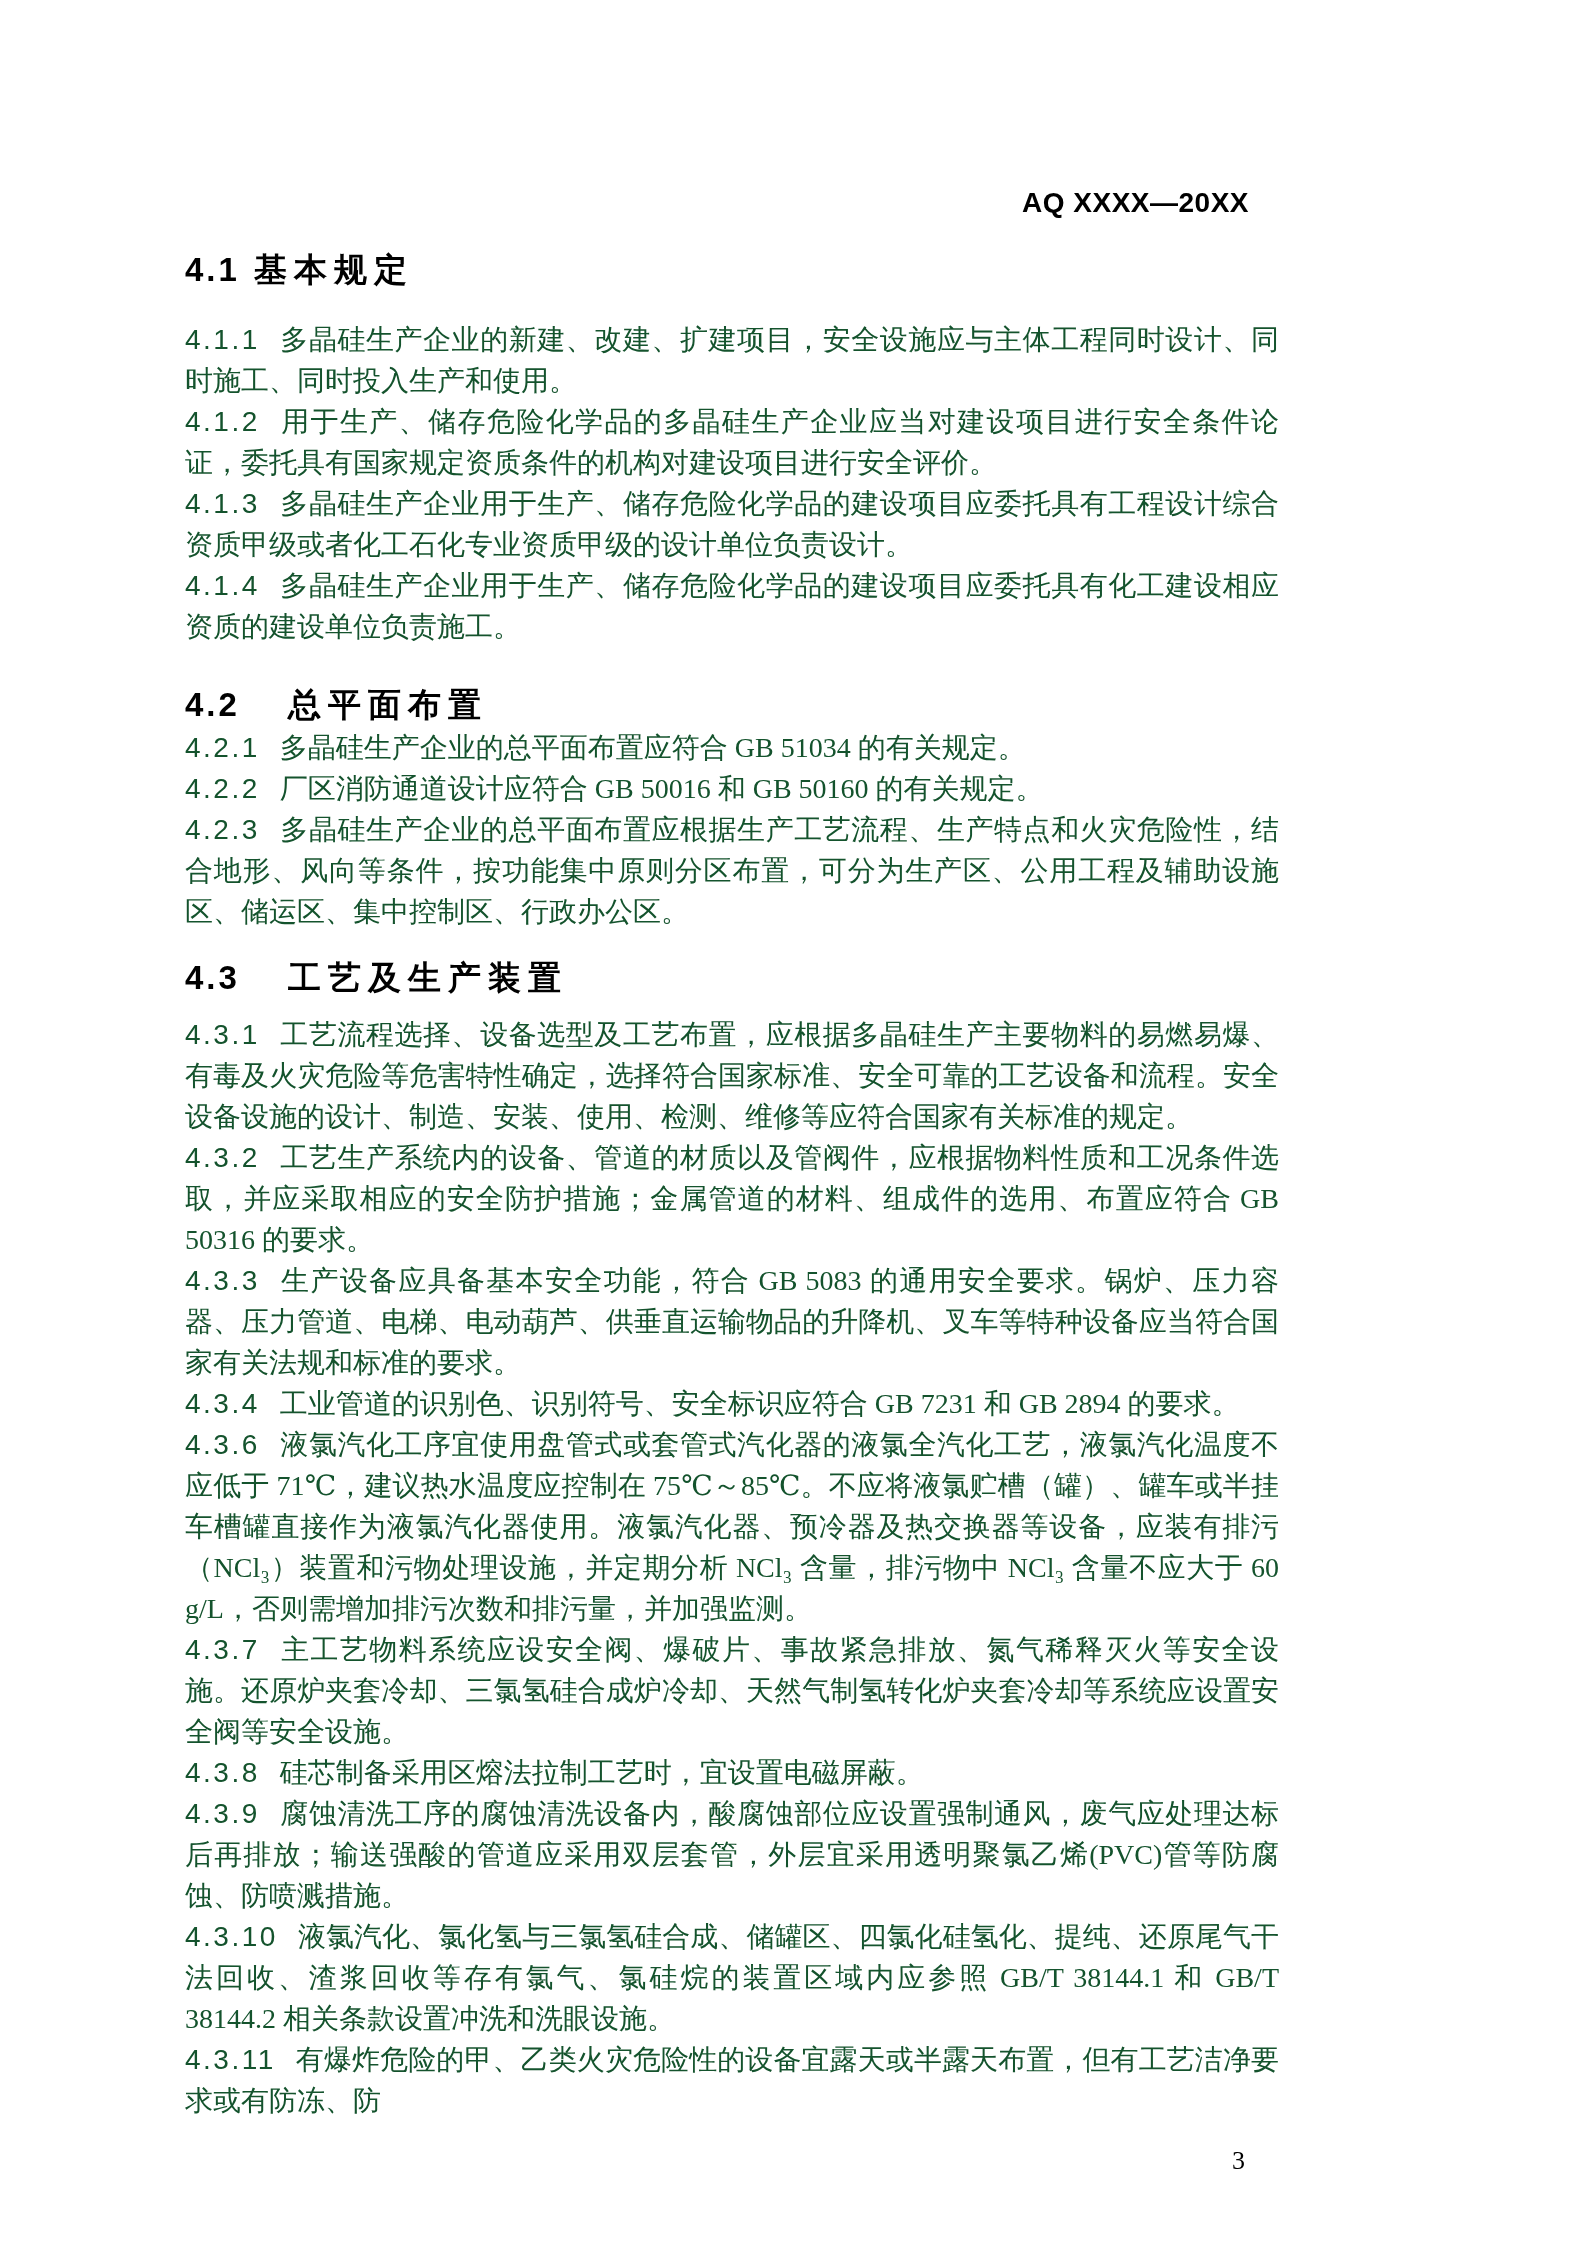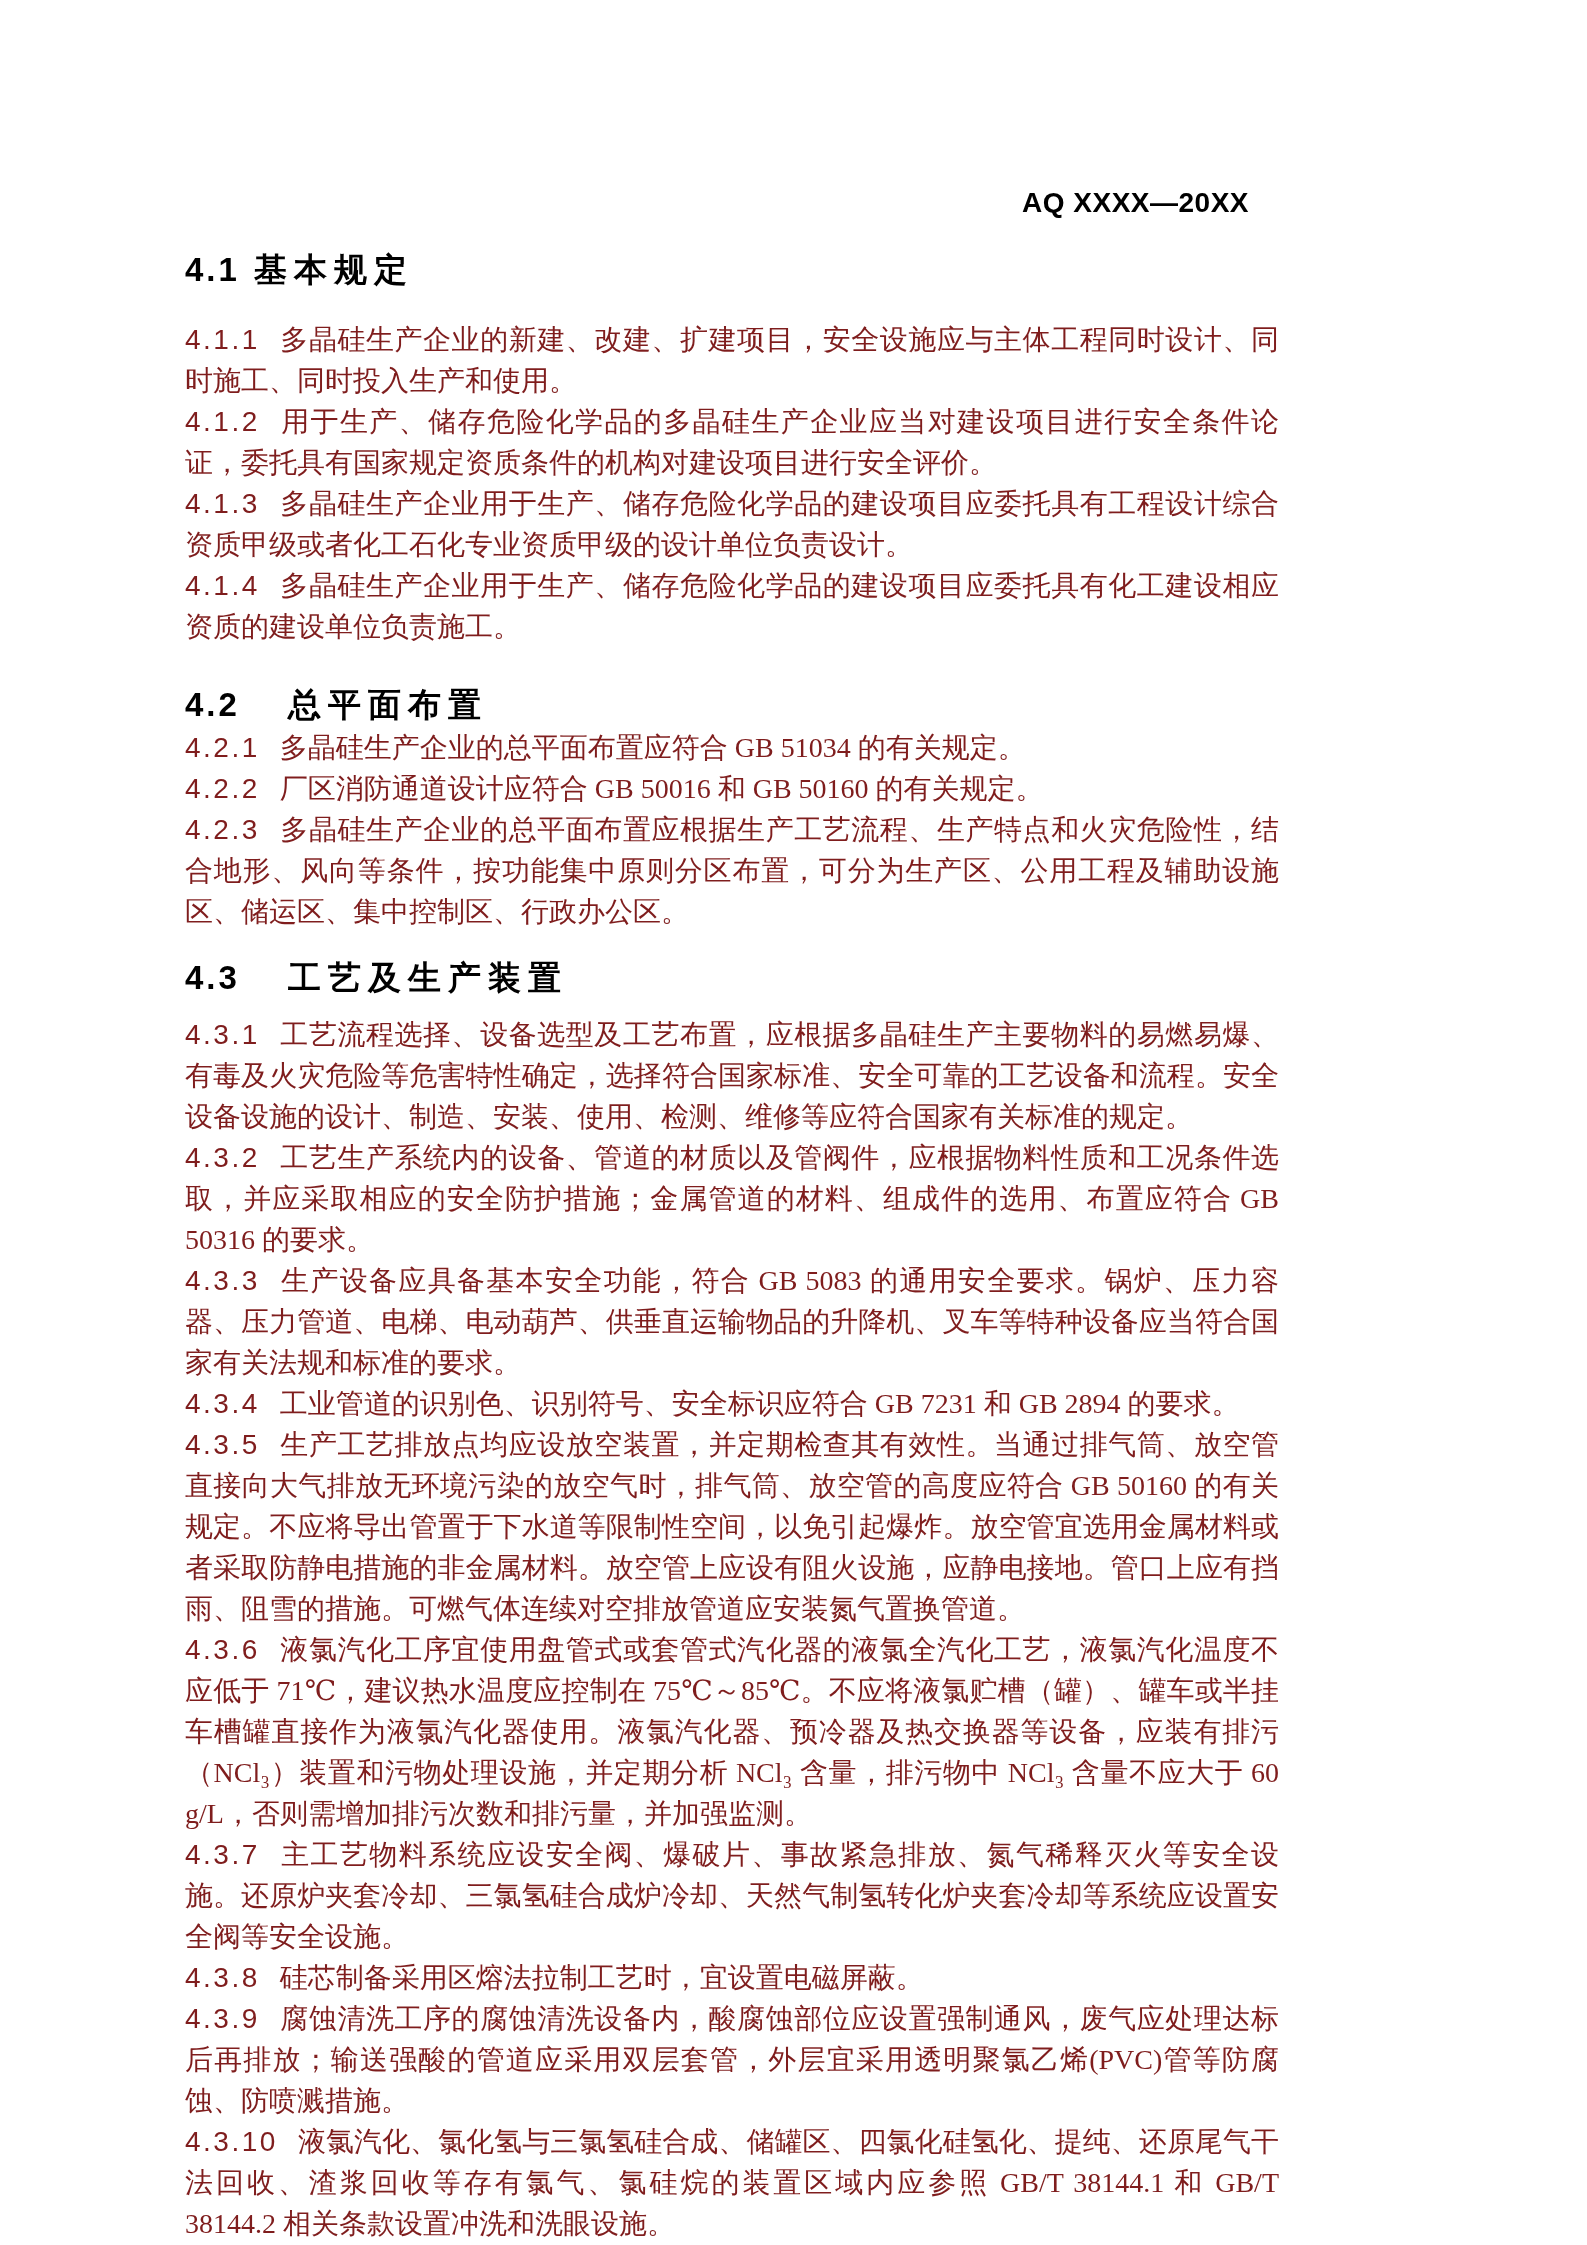--- a/index.html
+++ b/index.html
@@ -46,21 +46,21 @@
   .hnum { letter-spacing: 3px; margin-right: 14px; }
   .s2 .hnum, .s3 .hnum { margin-right: 48px; }
   .htitle { letter-spacing: 7px; }
   
   p.clause {
     margin: 0;
     font-size: 28px;
     line-height: 41px;
     text-align: justify;
     text-justify: inter-ideograph;
-    color: #7f1d1d;
+    color: #14532d;
   }
   .cnum {
     font-family: "Liberation Sans", "DejaVu Sans", sans-serif;
     letter-spacing: 2.5px;
     margin-right: 20px;
     white-space: nowrap;
   }
   
   .page-footer {
     margin-top: 20px;
@@ -92,21 +92,20 @@
     <p class="clause"><span class="cnum">4.2.1</span><span class="ctext">多晶硅生产企业的总平面布置应符合 GB 51034 的有关规定。</span></p>
     <p class="clause"><span class="cnum">4.2.2</span><span class="ctext">厂区消防通道设计应符合 GB 50016 和 GB 50160 的有关规定。</span></p>
     <p class="clause"><span class="cnum">4.2.3</span><span class="ctext">多晶硅生产企业的总平面布置应根据生产工艺流程、生产特点和火灾危险性，结合地形、风向等条件，按功能集中原则分区布置，可分为生产区、公用工程及辅助设施区、储运区、集中控制区、行政办公区。</span></p>
 
     <h2 class="sec s3"><span class="hnum">4.3</span><span class="htitle">工艺及生产装置</span></h2>
 
     <p class="clause"><span class="cnum">4.3.1</span><span class="ctext">工艺流程选择、设备选型及工艺布置，应根据多晶硅生产主要物料的易燃易爆、有毒及火灾危险等危害特性确定，选择符合国家标准、安全可靠的工艺设备和流程。安全设备设施的设计、制造、安装、使用、检测、维修等应符合国家有关标准的规定。</span></p>
     <p class="clause"><span class="cnum">4.3.2</span><span class="ctext">工艺生产系统内的设备、管道的材质以及管阀件，应根据物料性质和工况条件选取，并应采取相应的安全防护措施；金属管道的材料、组成件的选用、布置应符合 GB 50316 的要求。</span></p>
     <p class="clause"><span class="cnum">4.3.3</span><span class="ctext">生产设备应具备基本安全功能，符合 GB 5083 的通用安全要求。锅炉、压力容器、压力管道、电梯、电动葫芦、供垂直运输物品的升降机、叉车等特种设备应当符合国家有关法规和标准的要求。</span></p>
     <p class="clause"><span class="cnum">4.3.4</span><span class="ctext">工业管道的识别色、识别符号、安全标识应符合 GB 7231 和 GB 2894 的要求。</span></p>
-    <p class="clause"><span class="cnum">4.3.5</span><span class="ctext">生产工艺排放点均应设放空装置，并定期检查其有效性。当通过排气筒、放空管直接向大气排放无环境污染的放空气时，排气筒、放空管的高度应符合 GB 50160 的有关规定。不应将导出管置于下水道等限制性空间，以免引起爆炸。放空管宜选用金属材料或者采取防静电措施的非金属材料。放空管上应设有阻火设施，应静电接地。管口上应有挡雨、阻雪的措施。可燃气体连续对空排放管道应安装氮气置换管道。</span></p>
     <p class="clause"><span class="cnum">4.3.6</span><span class="ctext">液氯汽化工序宜使用盘管式或套管式汽化器的液氯全汽化工艺，液氯汽化温度不应低于 71℃，建议热水温度应控制在 75℃～85℃。不应将液氯贮槽（罐）、罐车或半挂车槽罐直接作为液氯汽化器使用。液氯汽化器、预冷器及热交换器等设备，应装有排污（NCl₃）装置和污物处理设施，并定期分析 NCl₃ 含量，排污物中 NCl₃ 含量不应大于 60 g/L，否则需增加排污次数和排污量，并加强监测。</span></p>
     <p class="clause"><span class="cnum">4.3.7</span><span class="ctext">主工艺物料系统应设安全阀、爆破片、事故紧急排放、氮气稀释灭火等安全设施。还原炉夹套冷却、三氯氢硅合成炉冷却、天然气制氢转化炉夹套冷却等系统应设置安全阀等安全设施。</span></p>
     <p class="clause"><span class="cnum">4.3.8</span><span class="ctext">硅芯制备采用区熔法拉制工艺时，宜设置电磁屏蔽。</span></p>
     <p class="clause"><span class="cnum">4.3.9</span><span class="ctext">腐蚀清洗工序的腐蚀清洗设备内，酸腐蚀部位应设置强制通风，废气应处理达标后再排放；输送强酸的管道应采用双层套管，外层宜采用透明聚氯乙烯(PVC)管等防腐蚀、防喷溅措施。</span></p>
     <p class="clause"><span class="cnum">4.3.10</span><span class="ctext">液氯汽化、氯化氢与三氯氢硅合成、储罐区、四氯化硅氢化、提纯、还原尾气干法回收、渣浆回收等存有氯气、氯硅烷的装置区域内应参照 GB/T 38144.1 和 GB/T 38144.2 相关条款设置冲洗和洗眼设施。</span></p>
     <p class="clause"><span class="cnum">4.3.11</span><span class="ctext">有爆炸危险的甲、乙类火灾危险性的设备宜露天或半露天布置，但有工艺洁净要求或有防冻、防</span></p>
 
     <div class="page-footer">
       <span>3</span>
     </div>

